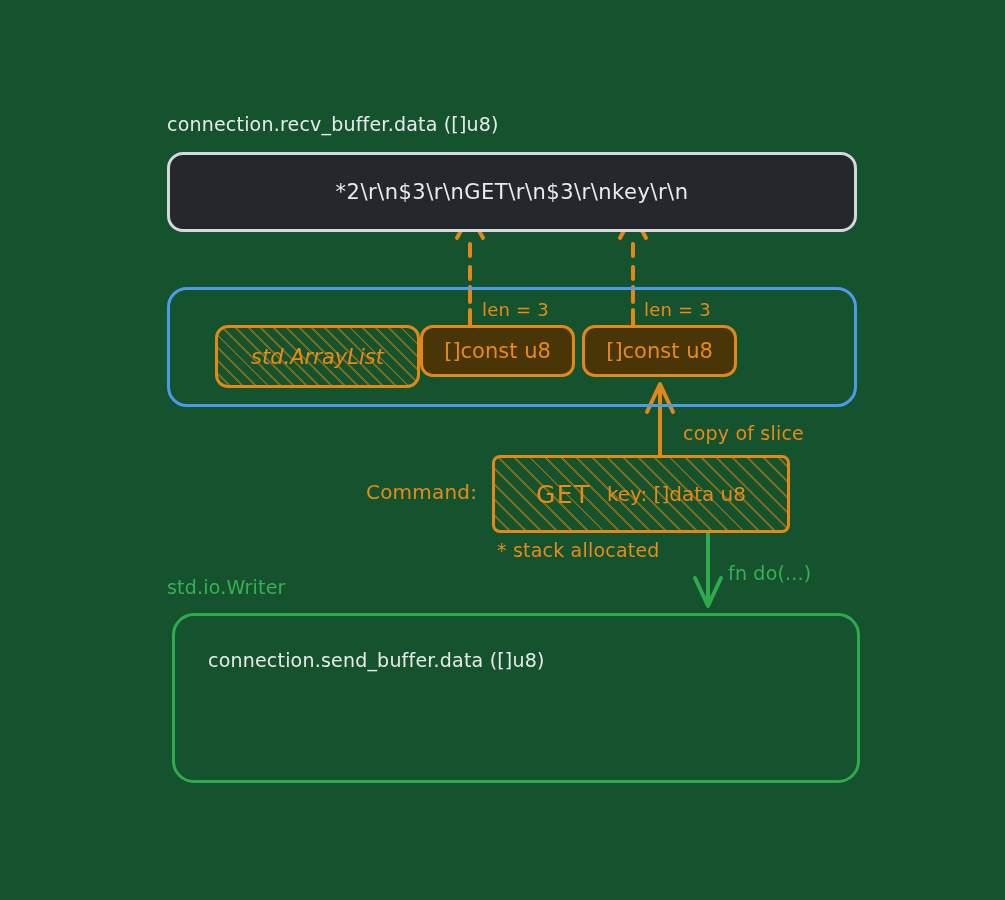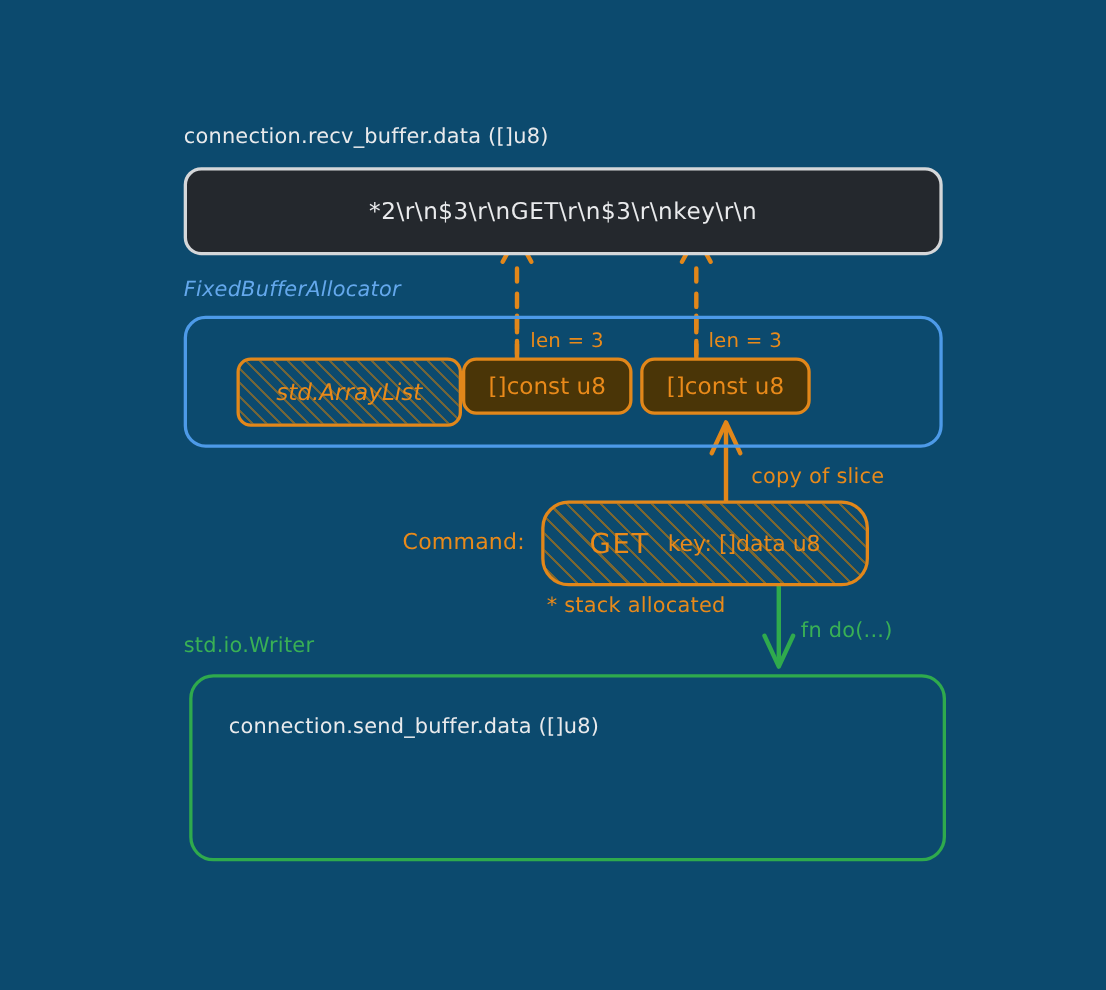--- a/index.html
+++ b/index.html
@@ -7,21 +7,21 @@
     padding: 0;
     background: #16191f;
   }
   body {
     font-family: "DejaVu Sans", sans-serif;
   }
   #stage {
     position: relative;
     width: 1005px;
     height: 900px;
-    background: #0c4a6e;
+    background: #14532d;
     overflow: hidden;
   }
   #svg-layer {
     position: absolute;
     left: 0;
     top: 0;
     width: 1005px;
     height: 900px;
   }
 
@@ -123,21 +123,21 @@
   #command-label {
     left: 366px; top: 480px;
     font-size: 20px;
   }
   #command-box {
     position: absolute;
     left: 492px; top: 455px;
     width: 298px; height: 78px;
     box-sizing: border-box;
     border: 3px solid #e2871a;
-    border-radius: 25px;
+    border-radius: 8px;
     display: flex;
     align-items: center;
     justify-content: center;
     background-color: transparent;
     background-image: repeating-linear-gradient(
         45deg,
         rgba(0,0,0,0) 0px,
         rgba(0,0,0,0) 9px,
         rgba(190,120,12,0.62) 9px,
         rgba(190,120,12,0.62) 11px);
@@ -232,21 +232,20 @@
       <line x1="633" y1="287" x2="633" y2="325" stroke="#e2871a" stroke-width="4" stroke-linecap="round" stroke-dasharray="12 11"></line>
     </g>
   </svg>
 
   <div class="lbl lbl-white" id="recv-label">connection.recv_buffer.data ([]u8)</div>
 
   <div id="recv-box">
     <span class="inner">*2\r\n$3\r\nGET\r\n$3\r\nkey\r\n</span>
   </div>
 
-  <div class="lbl lbl-blue" id="alloc-label">FixedBufferAllocator</div>
 
   <div id="alloc-box"></div>
 
   <div class="slot hatched" id="slot-arraylist">
     <span>std.ArrayList</span>
   </div>
 
   <div class="slot filled" id="slot-const1">
     <span>[]const u8</span>
   </div>

